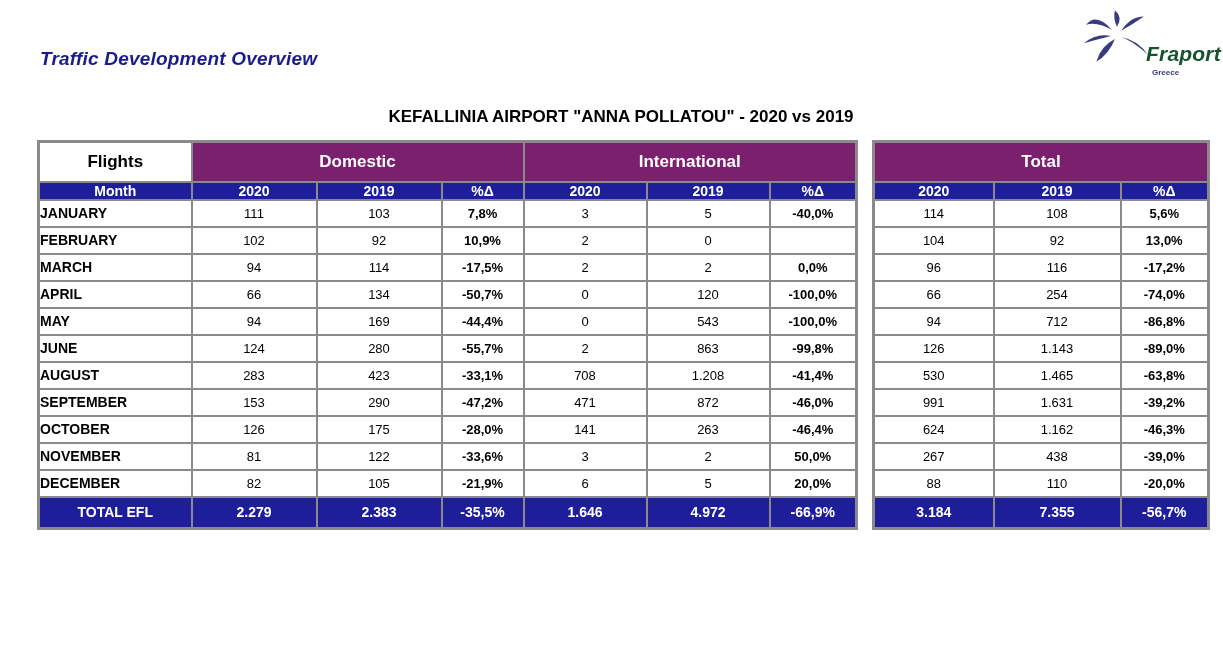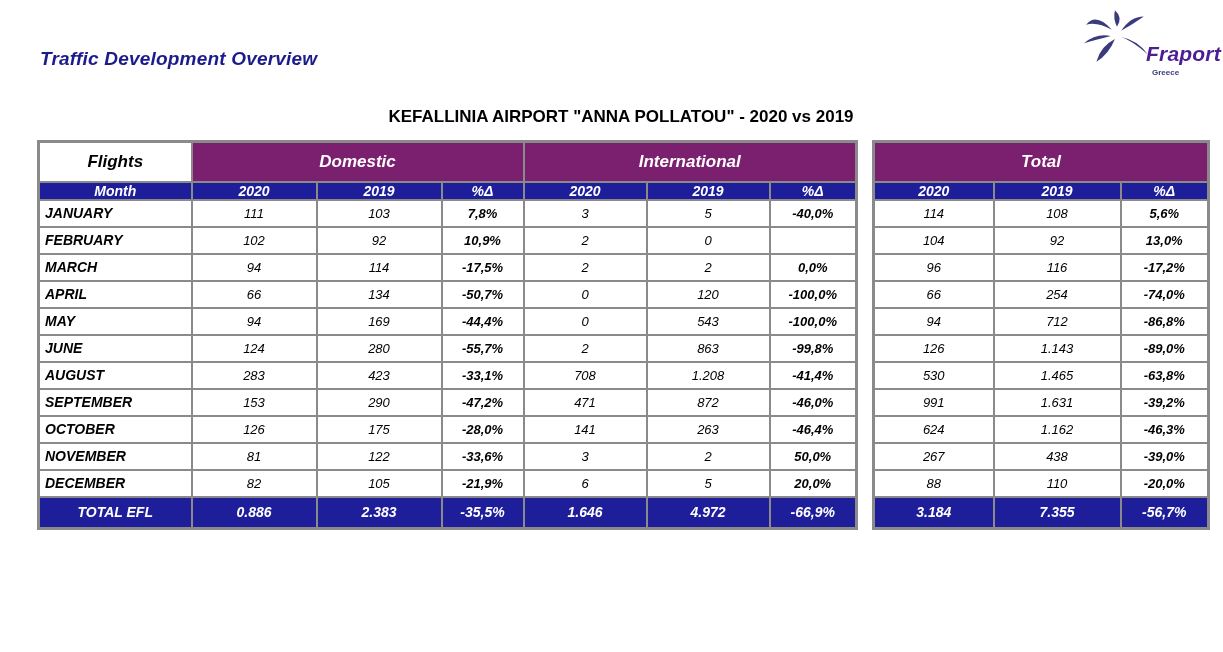--- a/index.html
+++ b/index.html
@@ -15,34 +15,34 @@
     font-size: 19px; font-weight: bold; font-style: italic;
     color: #1b1b8c; letter-spacing: 0.2px; margin-top: 16px;
   }
   .logo {
     position: absolute; left: 1078px; top: 6px;
     width: 140px; height: 80px;
   }
   .logo svg { position: absolute; left: 6px; top: 2px; }
   .logo-name {
     position: absolute; left: 68px; top: 36px;
-    font-size: 21px; font-weight: bold; color: #4c1d95;
+    font-size: 21px; font-weight: bold; color: #14532d;
     font-style: italic; letter-spacing: 0.2px;
   }
   .logo-region {
     position: absolute; left: 74px; top: 62px;
     font-size: 8px; font-weight: bold; color: #3a3a7e;
   }
   .table-title {
     position: absolute; left: 37px; top: 107px; width: 1168px;
     text-align: center; font-size: 17px; font-weight: bold; color: #000;
   }
   .tables-wrap {
     position: absolute; left: 37px; top: 140px;
-    display: flex; align-items: flex-end; font-style: italic;
+    display: flex; align-items: flex-end;
   }
   table {
     border-collapse: collapse; table-layout: fixed;
     border: 3px solid #8a8a8a;
     background: #ffffff;
   }
   #total-table { margin-left: 14px; }
   th, td {
     border: 2px solid #8a8a8a;
     overflow: hidden; white-space: nowrap;
@@ -58,21 +58,21 @@
     font-size: 17px; font-weight: bold; text-align: center;
   }
   tr.sub-row { height: 18px; }
   th.sub-cell {
     background: #1e1e9b; color: #ffffff;
     font-size: 14px; font-weight: bold; text-align: center;
   }
   tr.data-row { height: 27px; }
   td.month-cell {
     font-size: 14px; font-weight: bold; color: #000;
-    text-align: left; padding-left: 5px;
+    text-align: left; 
   }
   td.num-cell { font-size: 13px; color: #000; text-align: center; font-weight: normal; }
   td.pct-cell { font-size: 13px; color: #000; text-align: center; font-weight: bold; }
   tr.total-row { height: 32px; }
   tr.total-row td {
     background: #1e1e9b; color: #ffffff;
     font-size: 14px; font-weight: bold; text-align: center;
   }
 </style>
 </head>
@@ -222,21 +222,21 @@
           <td class="num-cell">105</td>
           <td class="pct-cell">-21,9%</td>
           <td class="num-cell">6</td>
           <td class="num-cell">5</td>
           <td class="pct-cell">20,0%</td>
         </tr>
       </tbody>
     <tfoot>
       <tr class="total-row">
         <td>TOTAL EFL</td>
-        <td>0.886</td>
+        <td>2.279</td>
         <td>2.383</td>
         <td>-35,5%</td>
         <td>1.646</td>
         <td>4.972</td>
         <td>-66,9%</td>
       </tr>
     </tfoot>
   </table>
 
   <table id="total-table">

